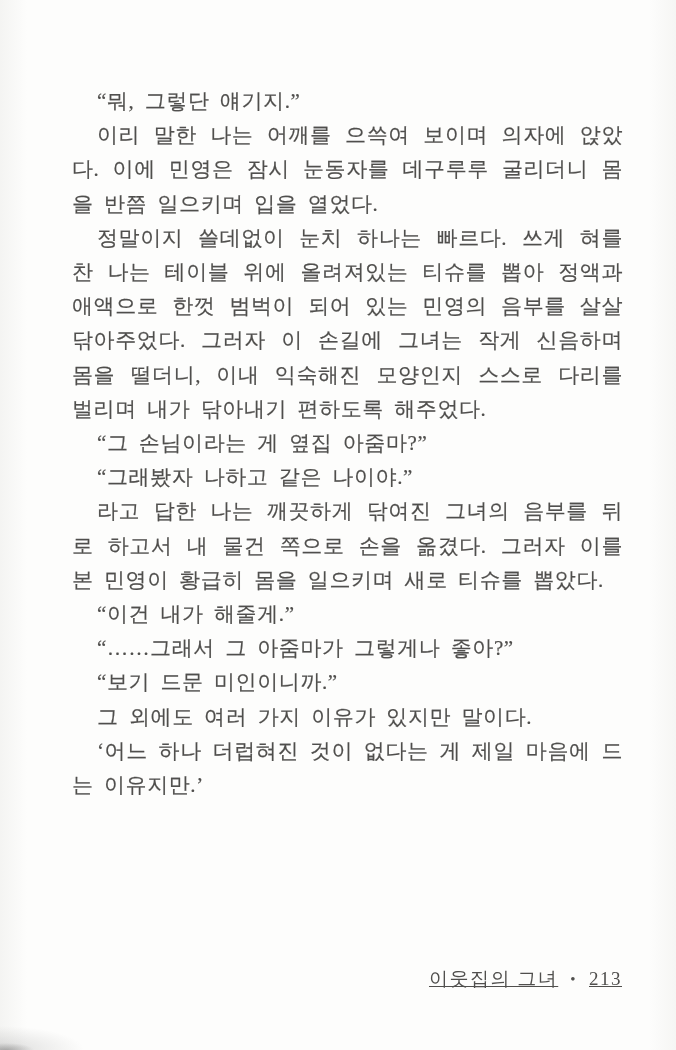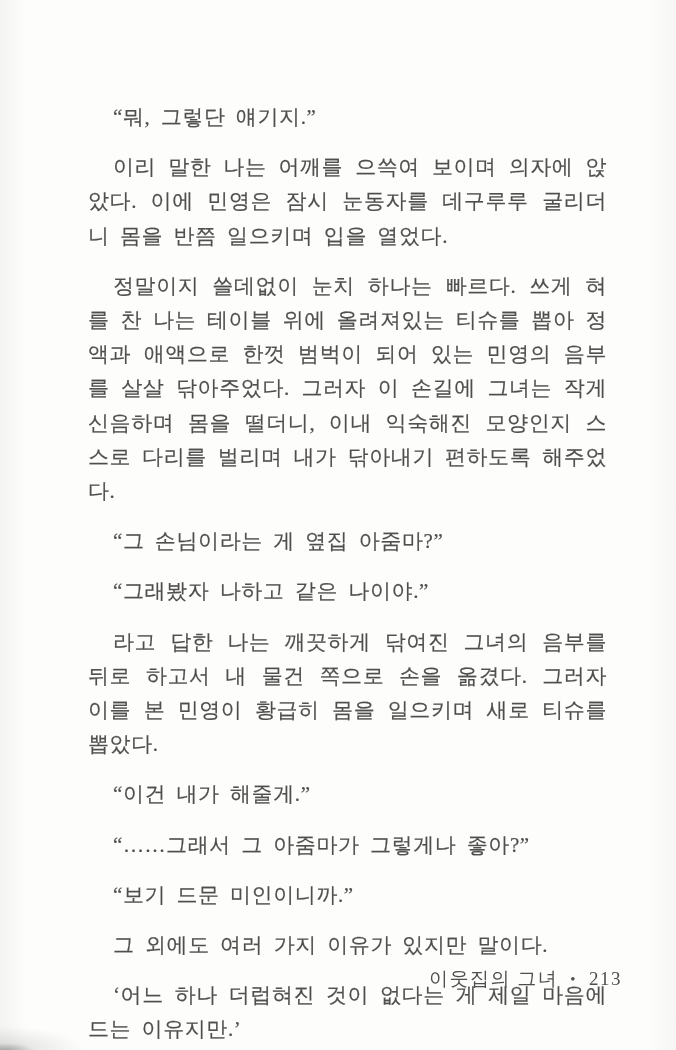--- a/index.html
+++ b/index.html
@@ -22,39 +22,40 @@
       linear-gradient(90deg, rgba(235,235,233,0.5) 0%, rgba(255,255,255,0) 4%, rgba(255,255,255,0) 96%, rgba(238,238,236,0.5) 100%),
       #fdfdfc;
   }
   .text-block {
     position: absolute;
     left: 72px;
     top: 84px;
     width: 551px;
   }
   .para {
-    margin: 16px;
+    margin: 0;
     font-size: 21px;
     line-height: 34.2px;
     color: #4f4e4c;
     text-align: justify;
     text-indent: 25px;
     letter-spacing: 0.6px;
     word-spacing: 4.5px;
     text-justify: inter-word;
     -webkit-text-stroke: 0.2px #5a5957;
   }
   .footer {
     position: absolute;
     top: 966px;
     right: 54px;
     font-size: 19px;
     color: #504f4d;
     letter-spacing: 1.5px;
     white-space: nowrap;
+    text-decoration: underline;
   }
   .footer .sep {
     display: inline-block;
     margin: 0 12px;
     font-size: 15px;
     vertical-align: 1px;
   }
   .corner-smudge {
     position: absolute;
     left: 0;

